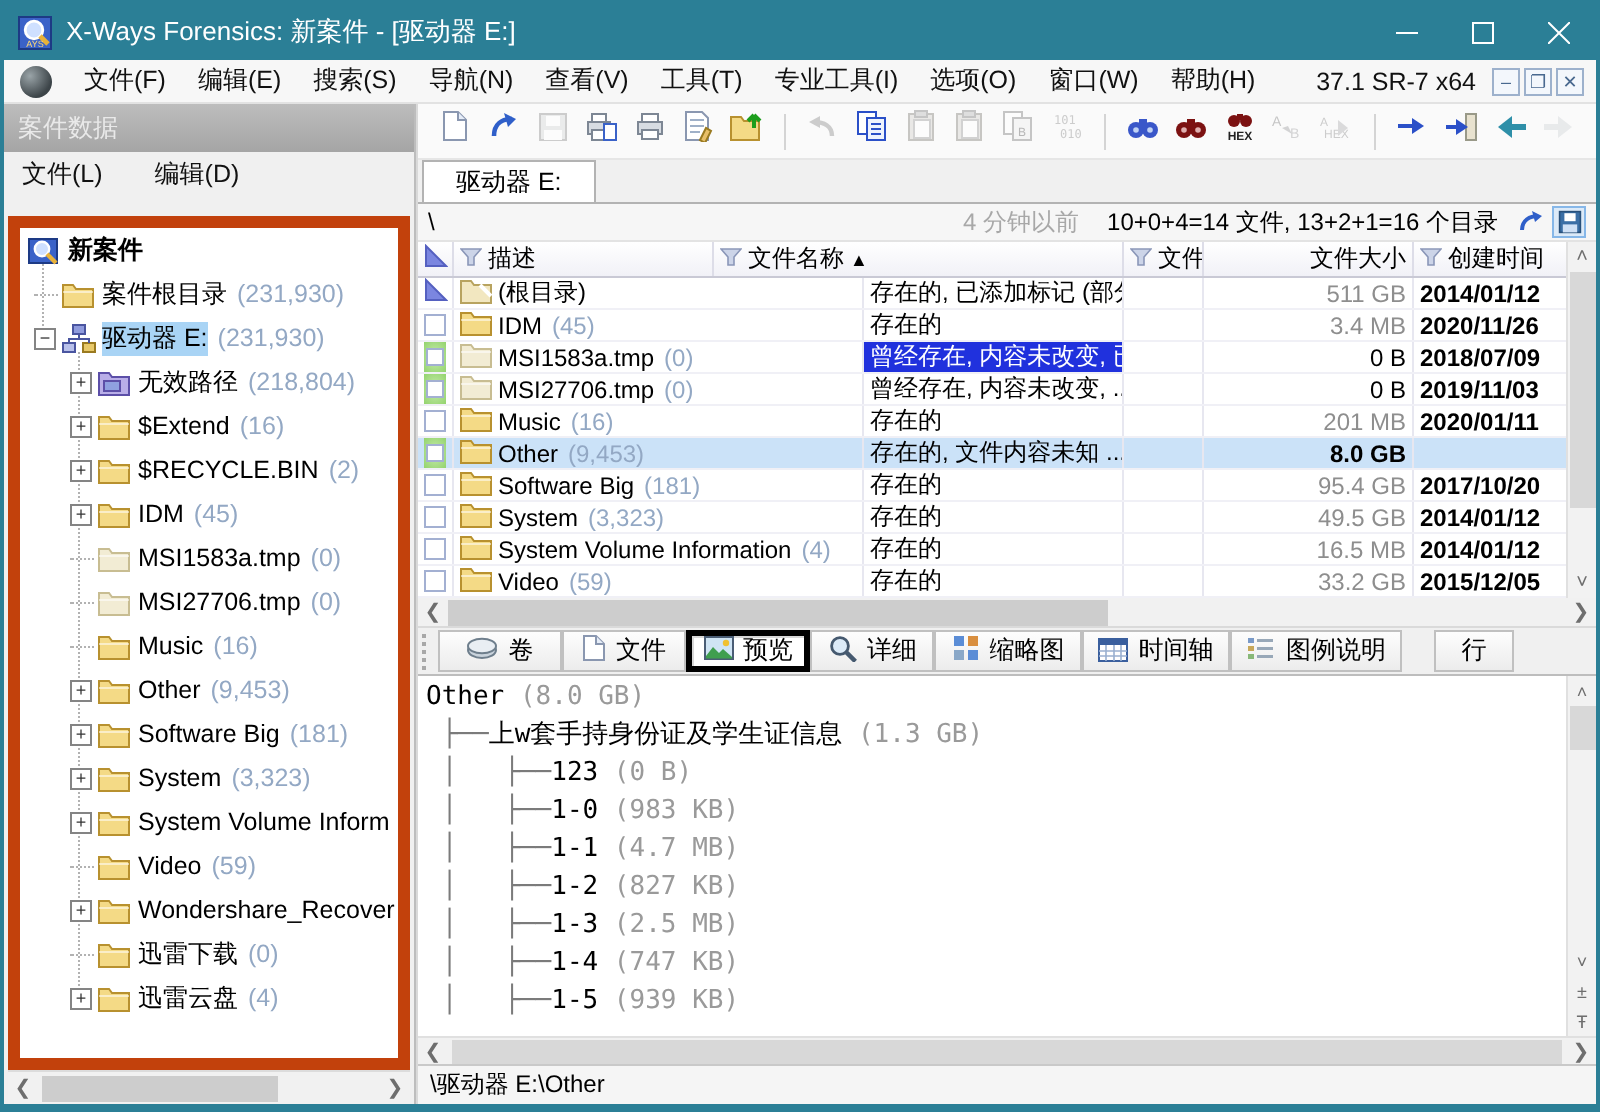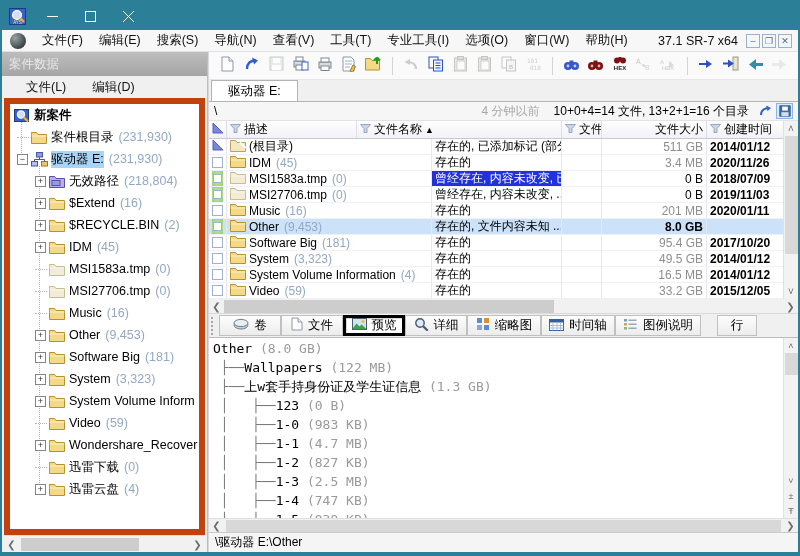--- a/index.html
+++ b/index.html
@@ -27,21 +27,21 @@
   .mdi{display:flex;gap:2px;margin-right:2px;}
   .mdi span{width:14px;height:14px;border:1px solid #9db1cc;background:#f3f7fc;color:#49698f;
     font-size:9px;line-height:12px;text-align:center;}
 
   .content{flex:1;display:flex;min-height:0;}
 
   
   .left-panel{width:205px;flex:0 0 auto;display:flex;flex-direction:column;background:#f0f0f0;}
   .lp-caption{height:24px;background:linear-gradient(#bdbdbd,#a5a5a5);color:#e9e9e9;
     font-size:12.5px;padding:4px 7px;flex:0 0 auto;}
-  .lp-menu{height:22px;display:flex;gap:26px;padding:3px 24px;font-size:12.5px;color:#111;flex:0 0 auto;text-align:right;}
+  .lp-menu{height:32px;display:flex;gap:26px;padding:3px 9px;font-size:12.5px;color:#111;flex:0 0 auto;text-align:right;}
   .tree{flex:1;background:#fff;border:6px solid #c2410c;margin:0 2px;overflow:hidden;
     font-size:12.5px;position:relative;}
   .vguide{position:absolute;border-left:1px dotted #b2b2b2;width:0;}
   .tree-row{height:22px;display:flex;align-items:center;white-space:nowrap;overflow:hidden;position:relative;}
   .slot{width:17px;flex:0 0 auto;display:flex;align-items:center;justify-content:center;}
   .stub{width:12px;border-top:1px dotted #b2b2b2;}
   .expander{width:11px;height:11px;border:1px solid #848484;background:#fff;font-size:9px;
     line-height:9px;text-align:center;color:#333;flex:0 0 auto;}
   .t-icon{width:17px;height:15px;margin-right:3px;flex:0 0 auto;display:flex;align-items:center;}
   .t-label{color:#000;}
@@ -150,20 +150,21 @@
 
   <div class="titlebar">
     <span class="app-icon">
       <svg width="17" height="17" viewBox="0 0 17 17">
           <rect x="0.5" y="0.5" width="16" height="16" fill="#3a62c8" stroke="#1d3a85"></rect>
           <circle cx="8" cy="7" r="4.4" fill="#cfe0ff" stroke="#fff" stroke-width="1.4"></circle>
           <path d="M11 10l4 4" stroke="#e8b23a" stroke-width="2.4"></path>
           <text x="8.5" y="15.5" font-size="4.5" fill="#ffd977" text-anchor="middle" font-family="Liberation Sans,sans-serif">AYS</text>
         </svg>
     </span>
+    <span class="title">X-Ways Forensics: 新案件 - [驱动器 E:]</span>
     <div class="win-controls">
       <span class="wc">
           <svg width="11" height="11">
             <path d="M0 5.5h11" stroke="#fff"></path>
           </svg>
         </span>
       <span class="wc">
           <svg width="11" height="11">
             <rect x="0.5" y="0.5" width="10" height="10" fill="none" stroke="#fff"></rect>
           </svg>
@@ -987,21 +988,20 @@
             <span>同步</span>
           </div>
           <div class="mbtn" style="width: 40px;">
             <span>行</span>
           </div>
         </div>
 
       <div class="preview-wrap">
         <div class="preview" id="preview">
             <div class="pline"><span class="pfx"></span><span class="pname">Other</span><span class="psize"> (8.0 GB)</span></div>
-            <div class="pline"><span class="pfx"> ├──</span><span class="pname">Wallpapers</span><span class="psize"> (122 MB)</span></div>
             <div class="pline"><span class="pfx"> ├──</span><span class="pname">上w套手持身份证及学生证信息</span><span class="psize"> (1.3 GB)</span></div>
             <div class="pline"><span class="pfx"> │   ├──</span><span class="pname">123</span><span class="psize"> (0 B)</span></div>
             <div class="pline"><span class="pfx"> │   ├──</span><span class="pname">1-0</span><span class="psize"> (983 KB)</span></div>
             <div class="pline"><span class="pfx"> │   ├──</span><span class="pname">1-1</span><span class="psize"> (4.7 MB)</span></div>
             <div class="pline"><span class="pfx"> │   ├──</span><span class="pname">1-2</span><span class="psize"> (827 KB)</span></div>
             <div class="pline"><span class="pfx"> │   ├──</span><span class="pname">1-3</span><span class="psize"> (2.5 MB)</span></div>
             <div class="pline"><span class="pfx"> │   ├──</span><span class="pname">1-4</span><span class="psize"> (747 KB)</span></div>
             <div class="pline"><span class="pfx"> │   ├──</span><span class="pname">1-5</span><span class="psize"> (939 KB)</span></div>
           </div>
         <div class="pv-vscroll">

